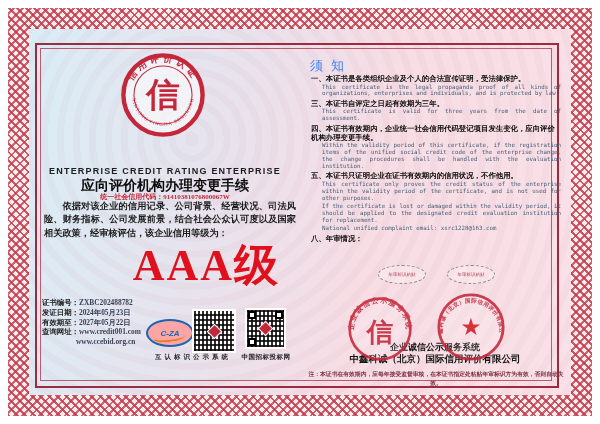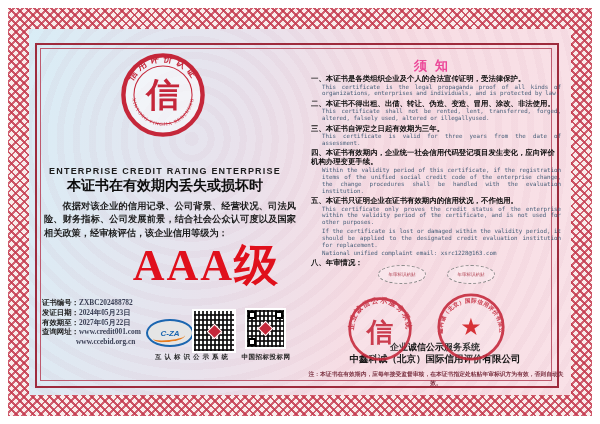--- a/index.html
+++ b/index.html
@@ -33,42 +33,42 @@
          color:#1c1c1c;text-align:justify;text-indent:2em;}
   .rating{left:40px;top:236px;width:240px;text-align:right;font-size:44px;font-weight:700;
          color:#e0101c;letter-spacing:2px;}
   
   .meta{left:42px;top:298px;width:128px;font-size:7.4px;line-height:9.8px;font-weight:700;color:#222;}
   .meta .row{white-space:nowrap;}
   .meta .val{color:#3a3f55;}
   .meta .url-cont{margin-left:34px;}
   
   .cza{left:146px;top:319px;width:44px;height:24px;border:2.5px solid #1b66b0;border-radius:50%;
-       background:#e5e5e5;display:flex;align-items:center;justify-content:center;
+       background:#fca5a5;display:flex;align-items:center;justify-content:center;
        font-family:"Liberation Sans",sans-serif;font-weight:800;font-style:italic;
        font-size:8px;color:#1b66b0;}
   .cza i{position:absolute;left:5px;bottom:3px;width:32px;height:8px;border-bottom:2px solid #e87b1e;
        border-radius:50%;transform:rotate(-6deg);}
   
   .qr{background:
         repeating-linear-gradient(90deg, rgba(10,10,10,.85) 0 2px, rgba(0,0,0,0) 2px 4px),
         repeating-linear-gradient(0deg, rgba(10,10,10,.8) 0 2px, #fff 2px 5px);
       border:2px solid #fff;box-sizing:border-box;}
   .qr1{left:192px;top:309px;width:44px;height:44px;}
   .qr2{left:245px;top:308px;width:41px;height:41px;}
   .qr-logo{position:absolute;left:50%;top:50%;width:9px;height:9px;margin:-5.5px 0 0 -5.5px;
       background:#c5273a;border:1px solid #fff;transform:rotate(45deg);}
   .finder{position:absolute;width:8px;height:8px;border:2px solid #000;background:#fff;box-sizing:border-box;}
   .f-tl{left:1px;top:1px;} .f-tr{right:1px;top:1px;} .f-bl{left:1px;bottom:1px;}
   .qr-label{font-size:6.5px;font-weight:700;color:#222;text-align:center;}
   .qrl1{left:146px;top:353px;width:94px;letter-spacing:3px;}
   .qrl2{left:241px;top:353px;width:50px;letter-spacing:0.5px;}
   
-  .notice-title{left:310px;top:57px;width:250px;text-align:center;font-size:13px;font-weight:700;
-      color:#ec4899;letter-spacing:8px;}
+  .notice-title{left:310px;top:57px;width:250px;font-size:13px;font-weight:400;
+      color:#3b82f6;letter-spacing:8px;}
   .notice{left:311px;top:74px;width:250px;}
   .n-zh{font-size:7.4px;font-weight:700;line-height:9px;color:#0d0d0d;}
   .n-en{font-size:5.8px;line-height:6.9px;color:#49607a;margin:0.5px 0 1.5px 11px;text-align:justify;
       font-family:"DejaVu Sans Mono",monospace;}
   .annual-oval{width:46px;height:17px;border:1px dashed #8a8a8a;border-radius:50%;
       display:flex;align-items:center;justify-content:center;font-size:4.5px;color:#b04050;background:rgba(255,255,255,.25);}
   .ov1{left:378px;top:265px;} .ov2{left:447px;top:265px;}
   
   .issuer1{left:330px;top:341px;width:210px;text-align:center;font-size:9px;font-weight:800;color:#151515;}
   .issuer2{left:308px;top:353px;width:254px;text-align:center;font-size:9.5px;font-weight:800;color:#151515;}
@@ -96,21 +96,22 @@
     <text font-size="10.5" font-weight="bold" fill="#c5273a" letter-spacing="4">
       <textPath href="#ts-top" startOffset="50%" text-anchor="middle">信用评价认证</textPath>
     </text>
     <text font-size="5.5" fill="#c5273a" letter-spacing="1">
       <textPath href="#ts-bot" startOffset="50%" text-anchor="middle">XINYONG PINGJIA RENZHENG</textPath>
     </text>
     <text x="50" y="63" text-anchor="middle" font-size="38" font-weight="bold" fill="#c5273a">信</text>
   </svg>
 
   <div class="abs subtitle">ENTERPRISE CREDIT RATING ENTERPRISE</div>
-  <div class="abs company">本证书在有效期内丢失或损坏时</div>
+  <div class="abs company">应向评价机构办理变更手续</div>
+  <div class="abs code">统一社会信用代码：91410381076800067W</div>
   <div class="abs statement">依据对该企业的信用记录、公司背景、经营状况、司法风险、财务指标、公司发展前景，结合社会公众认可度以及国家相关政策，经审核评估，该企业信用等级为：</div>
   <div class="abs rating">AAA级</div>
 
   <div class="abs meta">
     <div class="row"><span>证书编号：</span><span class="val">ZXBC202488782</span></div>
     <div class="row"><span>发证日期：</span><span class="val">2024年05月23日</span></div>
     <div class="row"><span>有效期至：</span><span class="val">2027年05月22日</span></div>
     <div class="row"><span>查询网址：</span><span class="val">www.credit001.com</span></div>
     <div class="row url-cont"><span class="val">www.ccebid.org.cn</span></div>
   </div>
@@ -130,24 +131,20 @@
     <div class="qr-logo"></div>
   </div>
   <div class="abs qr-label qrl1">互认标识公示系统</div>
   <div class="abs qr-label qrl2">中国招标投标网</div>
 
   <div class="abs notice-title">须知</div>
   <div class="abs notice">
     <div class="n-item">
       <div class="n-zh">一、本证书是各类组织企业及个人的合法宣传证明，受法律保护。</div>
       <div class="n-en">This certificate is the legal propaganda proof of all kinds of organizations, enterprises and individuals, and is protected by law.</div>
-    </div>
-    <div class="n-item">
-      <div class="n-zh">二、本证书不得出租、出借、转让、伪造、变造、冒用、涂改、非法使用。</div>
-      <div class="n-en">This certificate shall not be rented, lent, transferred, forged, altered, falsely used, altered or illegallyused.</div>
     </div>
     <div class="n-item">
       <div class="n-zh">三、本证书自评定之日起有效期为三年。</div>
       <div class="n-en">This certificate is valid for three years from the date of assessment.</div>
     </div>
     <div class="n-item">
       <div class="n-zh">四、本证书有效期内，企业统一社会信用代码登记项目发生变化，应向评价机构办理变更手续。</div>
       <div class="n-en">Within the validity period of this certificate, if the registration items of the unified social credit code of the enterprise change, the change procedures shall be handled with the evaluation institution.</div>
     </div>
     <div class="n-item">

